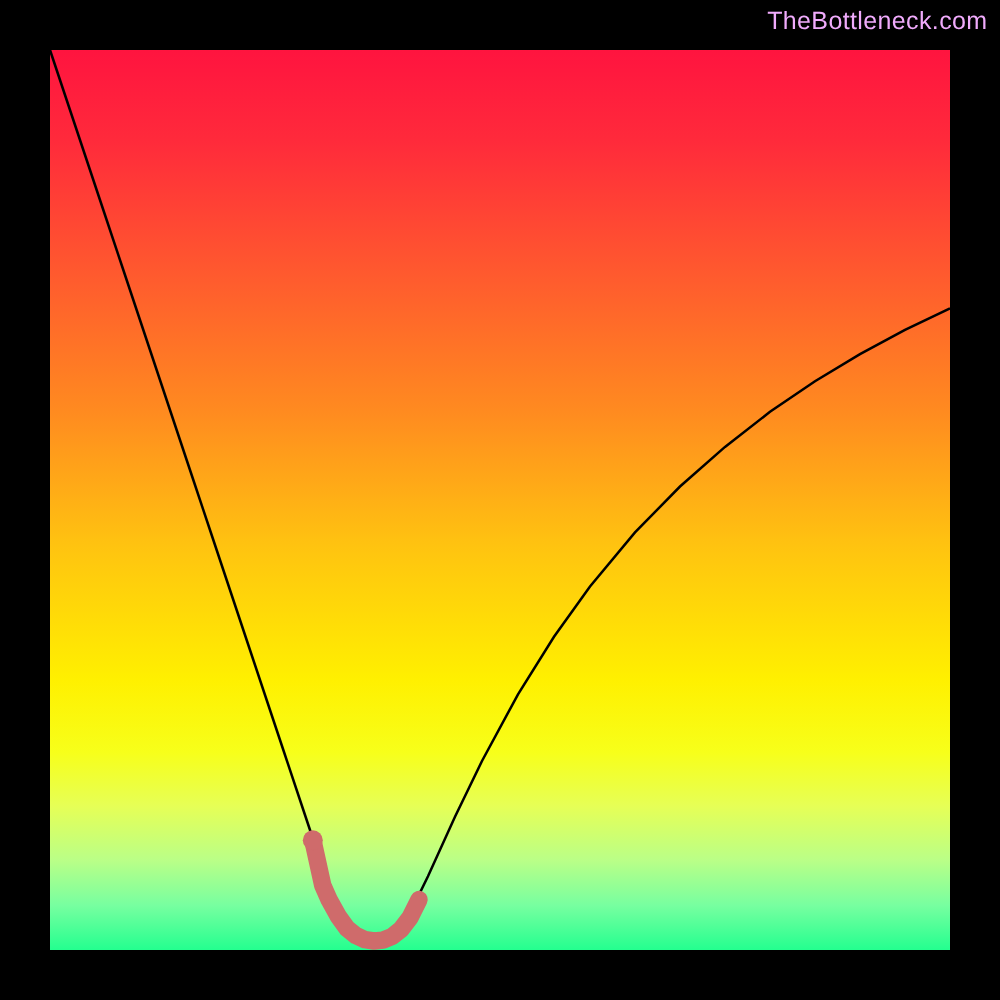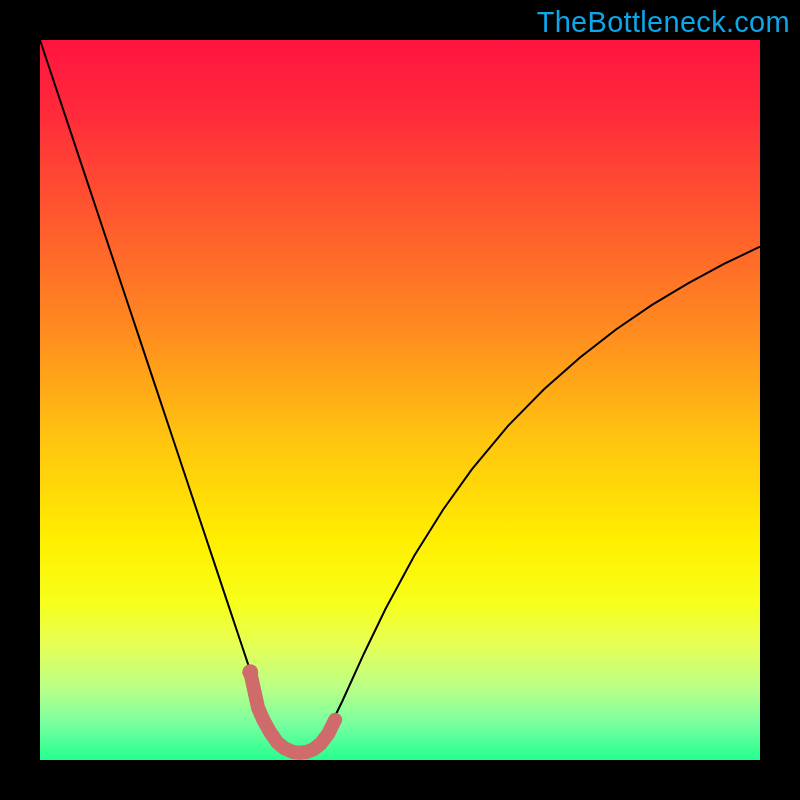--- a/index.html
+++ b/index.html
@@ -31,22 +31,22 @@
     position: absolute;
     left: 0;
     top: 0;
     width: 720px;
     height: 720px;
   }
   .watermark {
     position: absolute;
     top: 6px;
     right: 10px;
-    color: #0ea5e9;
-    font-size: 29px;
+    color: #f0abfc;
+    font-size: 20px;
     font-weight: 500;
     letter-spacing: 0.3px;
     font-family: Arial, Helvetica, sans-serif;
   }
   svg.curve-layer {
     position: absolute;
     left: 0;
     top: 0;
     width: 720px;
     height: 720px;

